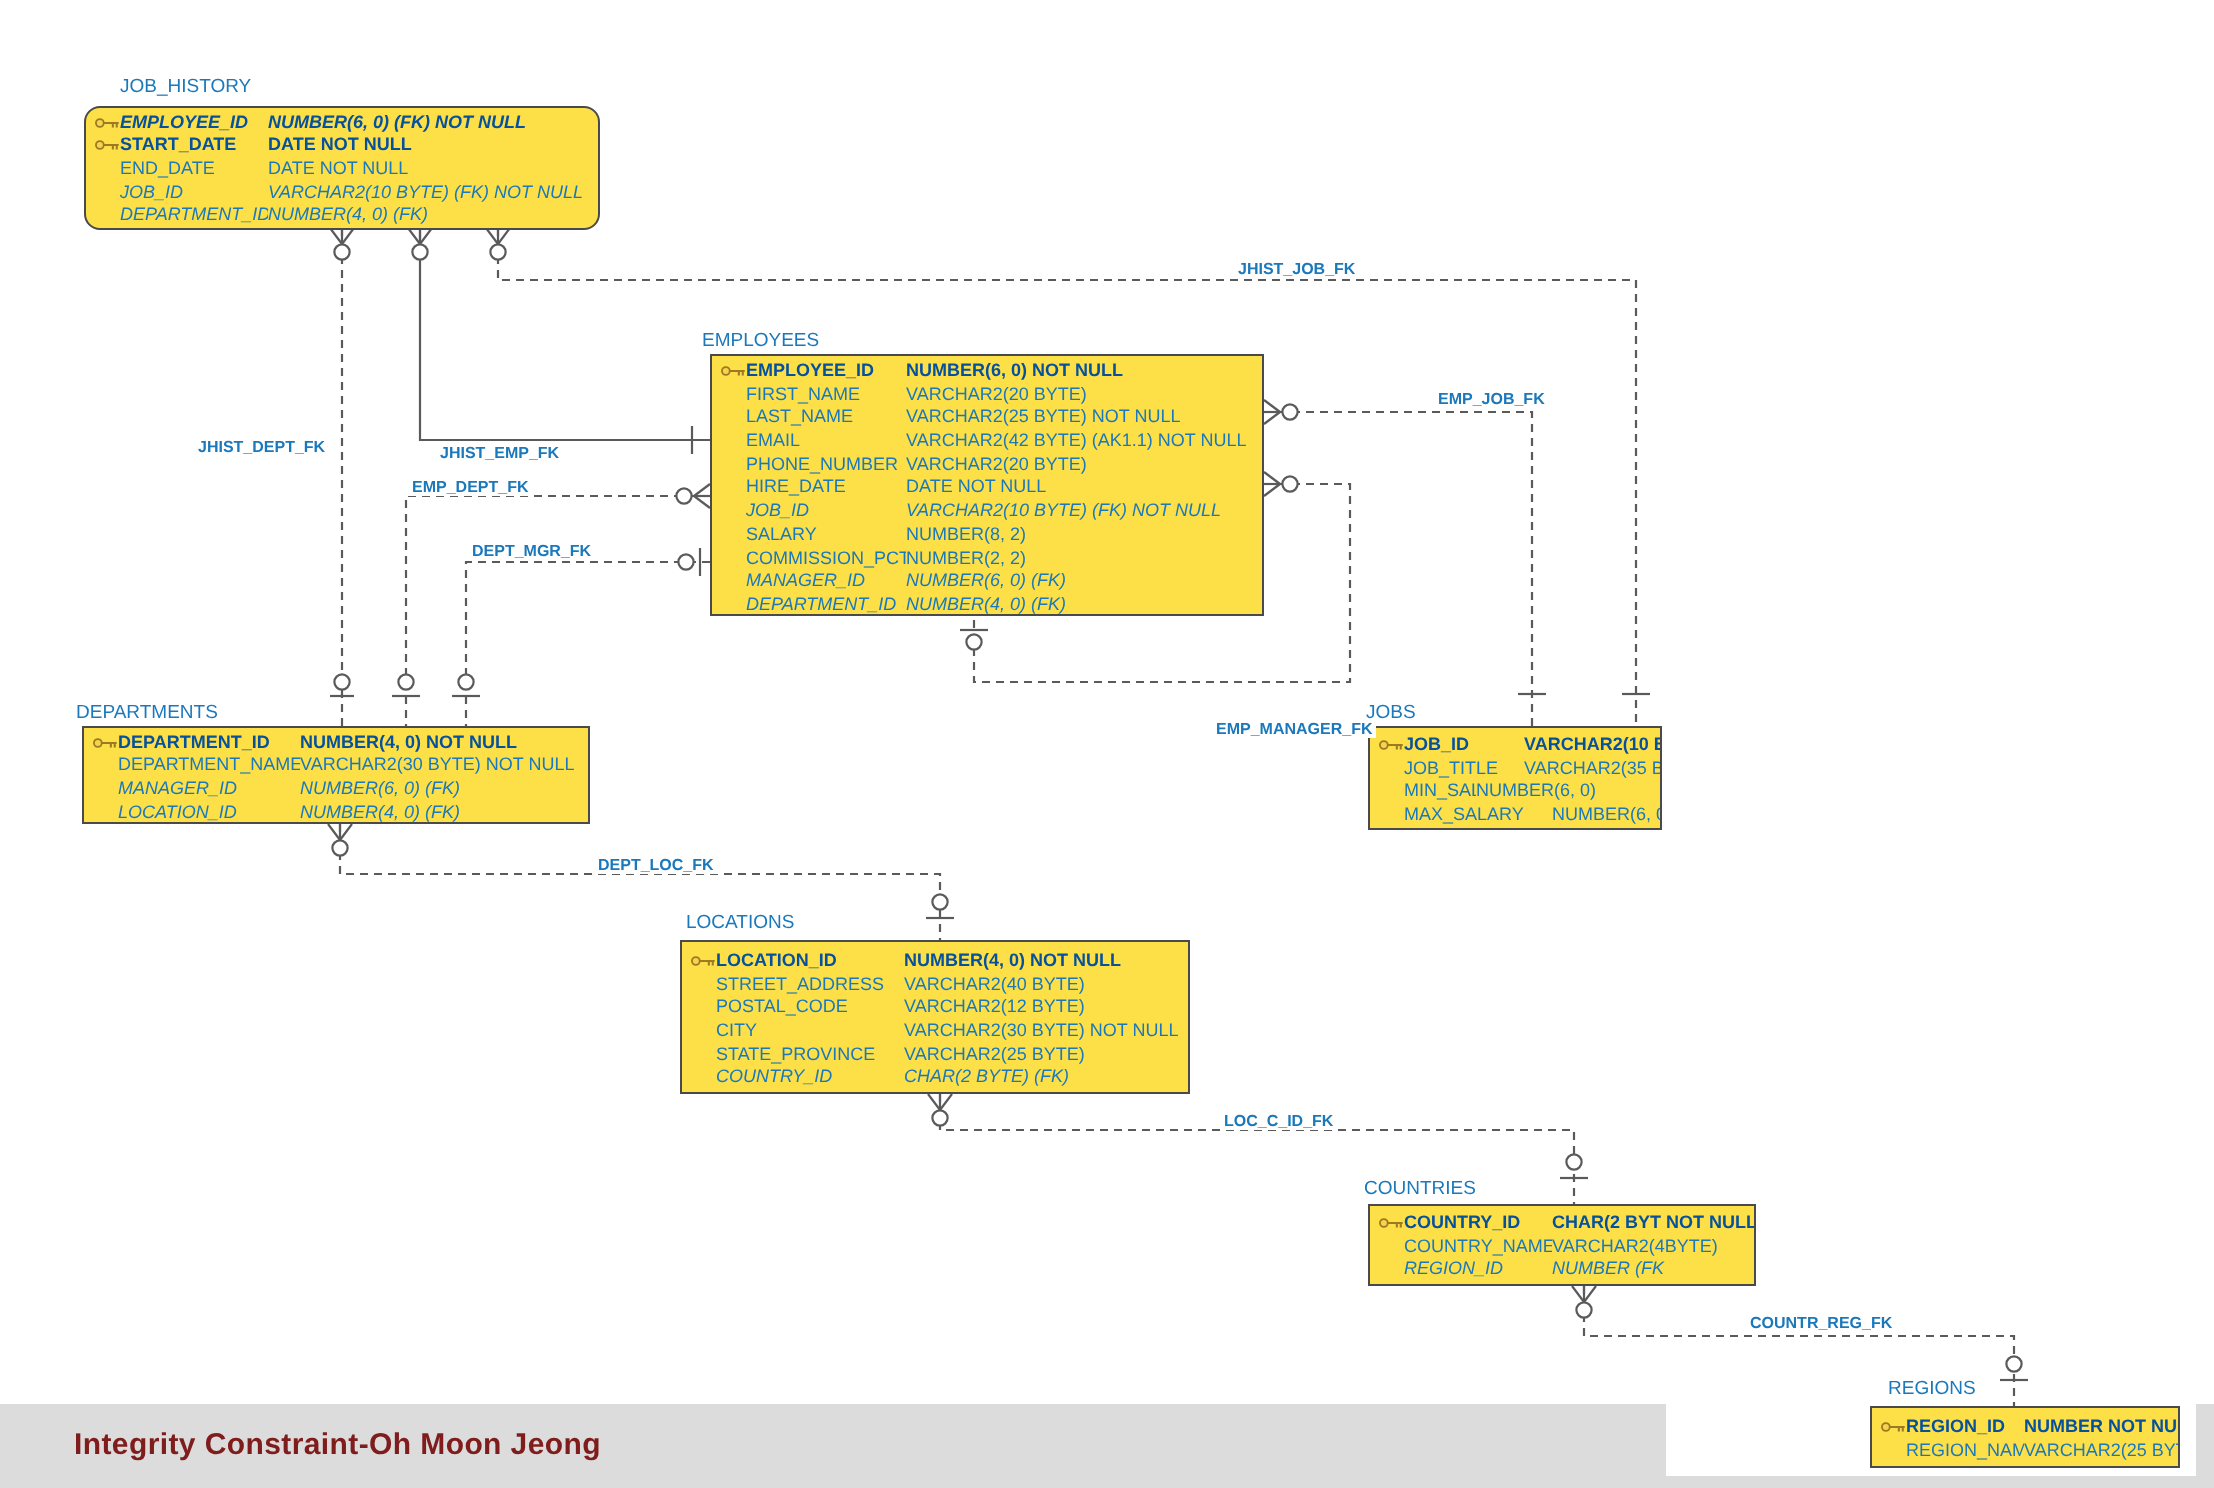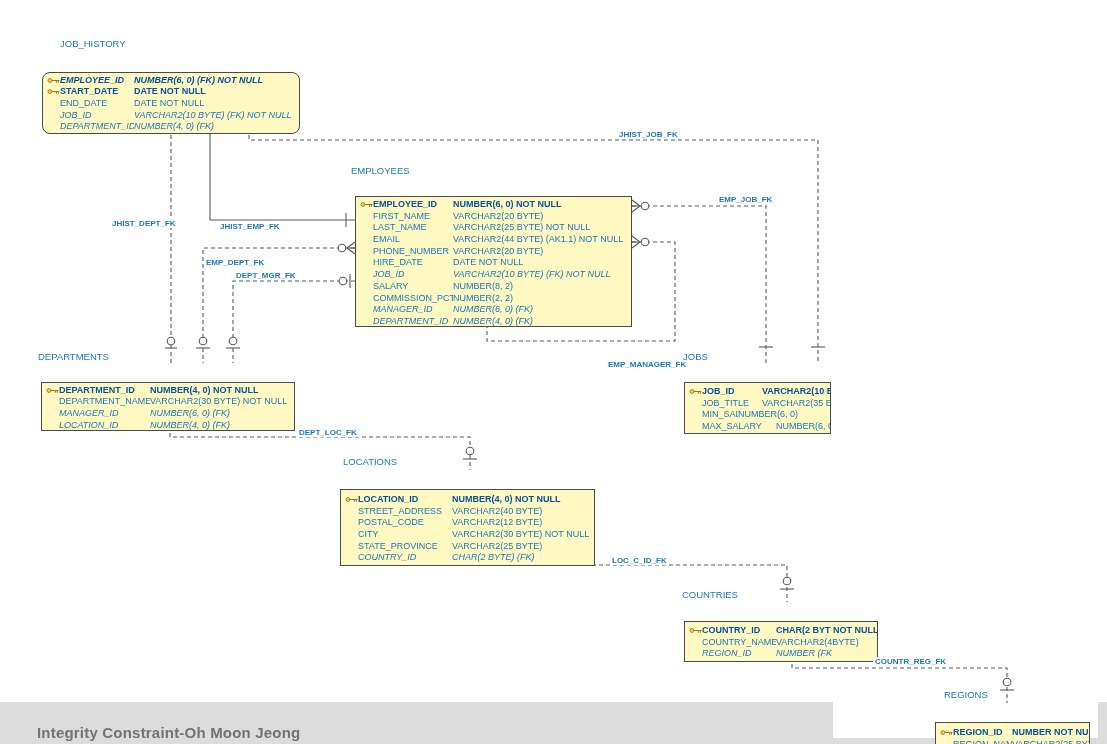--- a/index.html
+++ b/index.html
@@ -2,42 +2,42 @@
 <html style="--text-blue: #1b78bb; --text-navy: #07519c; --line-gray: #5a5a5a; --note-fill: #aaf4cb; --note-border: #70a39e; --band-gray: #dcdcdc;"><head>
 <meta charset="utf-8">
 <style>
   :root{
     --text-blue:#1b78bb; --text-navy:#07519c; --line-gray:#5a5a5a;
     --note-fill:#aaf4cb; --note-border:#70a39e; --band-gray:#dcdcdc; --border-dark:#4a4a4a;
   }
   html,body{margin:0;padding:0;background:#fff;}
   #stage{position:relative;width:1107px;height:744px;background:#fff;overflow:hidden;
          font-family:"Liberation Sans",sans-serif;}
-  .tbl{position:absolute;background:#fef9c3;border:1px solid var(--border-dark);
-       box-sizing:border-box;overflow:hidden;margin-top:19px;}
+  .tbl{position:absolute;background:#fde047;border:1px solid var(--border-dark);
+       box-sizing:border-box;overflow:hidden;}
   .tbl-title{position:absolute;font-size:9.5px;color:var(--text-blue);white-space:nowrap;}
   .row{display:flex;height:11.7px;line-height:11.7px;font-size:9px;color:var(--text-blue);
        white-space:nowrap;}
   .row .kc{flex:none;width:17px;padding-left:4px;box-sizing:border-box;}
   .row .cn{flex:none;overflow:hidden;}
   .row .ct{flex:1;overflow:hidden;}
   .row.b{color:var(--text-navy);font-weight:bold;}
   .row.i{font-style:italic;}
   #rel-svg{position:absolute;left:0;top:0;}
   .rel-label{position:absolute;font-size:8px;font-weight:bold;color:var(--text-blue);
              background:#fff;line-height:9px;padding:0 2px;white-space:nowrap;}
   .note{position:absolute;left:399px;top:60px;width:161px;height:48px;background:var(--note-fill);
         border:1px solid var(--note-border);box-sizing:border-box;padding:4px 0 0 7px;
         font-size:9.5px;line-height:13.5px;color:#111;}
   .note .l3{font-style:italic;}
   .note-fold{position:absolute;top:-1px;right:-1px;}
   .footer-band{position:absolute;left:0;top:702px;width:1107px;height:42px;background:var(--band-gray);}
   .footer-patch{position:absolute;left:833px;top:700px;width:265px;height:38px;background:#fff;}
-  .footer-title{position:absolute;left:37px;top:714px;font-size:15px;font-weight:bold;color:#737373;
-                letter-spacing:0.2px;margin-top:10px;}
+  .footer-title{position:absolute;left:37px;top:714px;font-size:15px;font-weight:bold;color:#7f1d1d;
+                letter-spacing:0.2px;}
 </style>
 </head>
 <body>
 
 <div id="stage">
 
   <div class="footer-band"></div>
   <div class="footer-patch"></div>
 
   <svg id="rel-svg" width="1107" height="744">
@@ -159,21 +159,21 @@
           <span class="ct">VARCHAR2(20 BYTE)</span>
         </div>
         <div class="row">
           <span class="kc"></span>
           <span class="cn" style="width: 80px;">LAST_NAME</span>
           <span class="ct">VARCHAR2(25 BYTE) NOT NULL</span>
         </div>
         <div class="row">
           <span class="kc"></span>
           <span class="cn" style="width: 80px;">EMAIL</span>
-          <span class="ct">VARCHAR2(44 BYTE) (AK1.1) NOT NULL</span>
+          <span class="ct">VARCHAR2(42 BYTE) (AK1.1) NOT NULL</span>
         </div>
         <div class="row">
           <span class="kc"></span>
           <span class="cn" style="width: 80px;">PHONE_NUMBER</span>
           <span class="ct">VARCHAR2(20 BYTE)</span>
         </div>
         <div class="row">
           <span class="kc"></span>
           <span class="cn" style="width: 80px;">HIRE_DATE</span>
           <span class="ct">DATE NOT NULL</span>
@@ -324,26 +324,26 @@
           <span class="ct">NUMBER NOT NULL</span>
         </div>
         <div class="row">
           <span class="kc"></span>
           <span class="cn" style="width: 59px;">REGION_NAME</span>
           <span class="ct">VARCHAR2(25 BYTE)</span>
         </div>
       </div>
     </div>
   <div id="labels-mount">
-      <div class="rel-label" style="left: 110px; top: 219px;">JHIST_DEPT_FK</div>
+      <div class="rel-label" style="left: 97px; top: 219px;">JHIST_DEPT_FK</div>
       <div class="rel-label" style="left: 218px; top: 222px;">JHIST_EMP_FK</div>
       <div class="rel-label" style="left: 617px; top: 130px;">JHIST_JOB_FK</div>
       <div class="rel-label" style="left: 717px; top: 195px;">EMP_JOB_FK</div>
       <div class="rel-label" style="left: 606px; top: 332px; margin-top: 28px;">EMP_MANAGER_FK</div>
-      <div class="rel-label" style="left: 204px; top: 239px; margin-top: 19px;">EMP_DEPT_FK</div>
+      <div class="rel-label" style="left: 204px; top: 239px;">EMP_DEPT_FK</div>
       <div class="rel-label" style="left: 234px; top: 271px;">DEPT_MGR_FK</div>
       <div class="rel-label" style="left: 297px; top: 428px;">DEPT_LOC_FK</div>
       <div class="rel-label" style="left: 610px; top: 556px;">LOC_C_ID_FK</div>
       <div class="rel-label" style="left: 873px; top: 657px;">COUNTR_REG_FK</div>
     </div>
 
 
   <div class="footer-title">Integrity Constraint-Oh Moon Jeong</div>
 </div>
 

